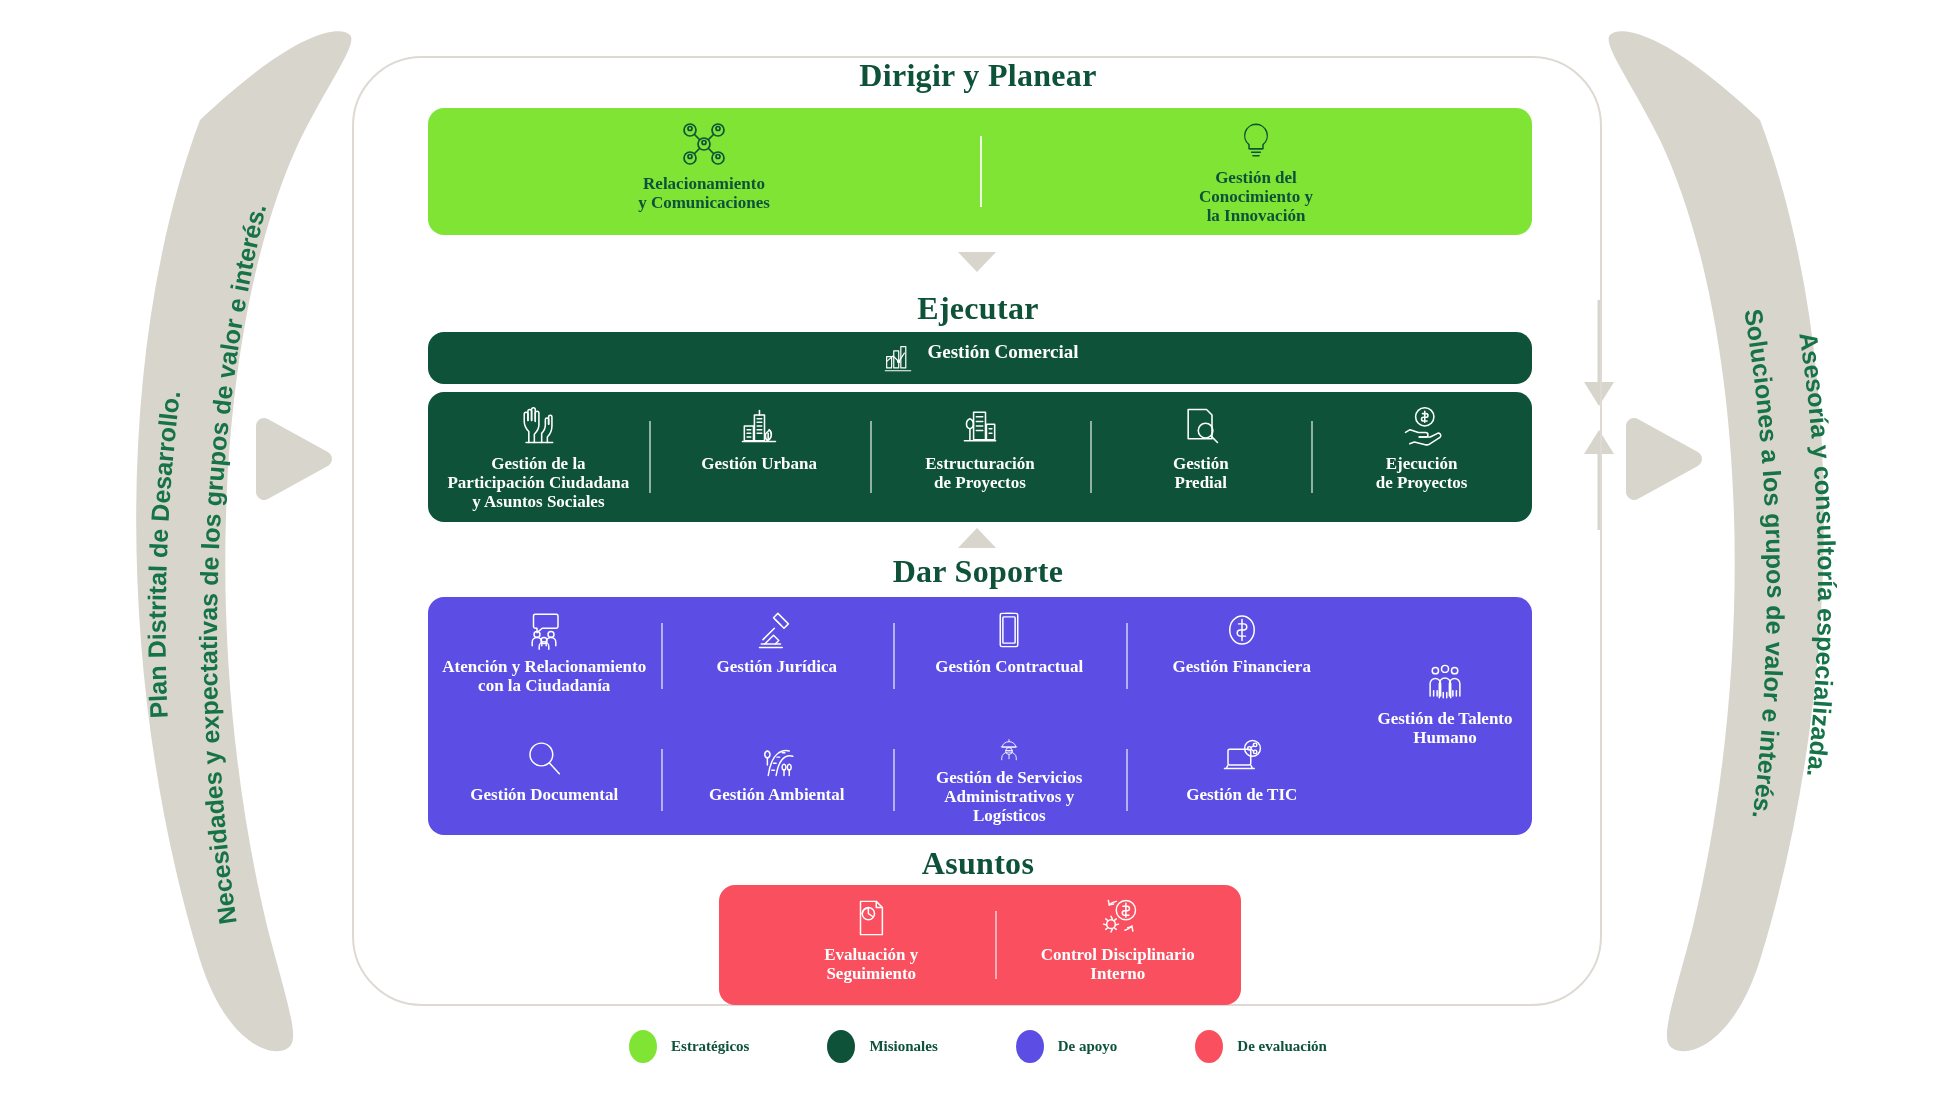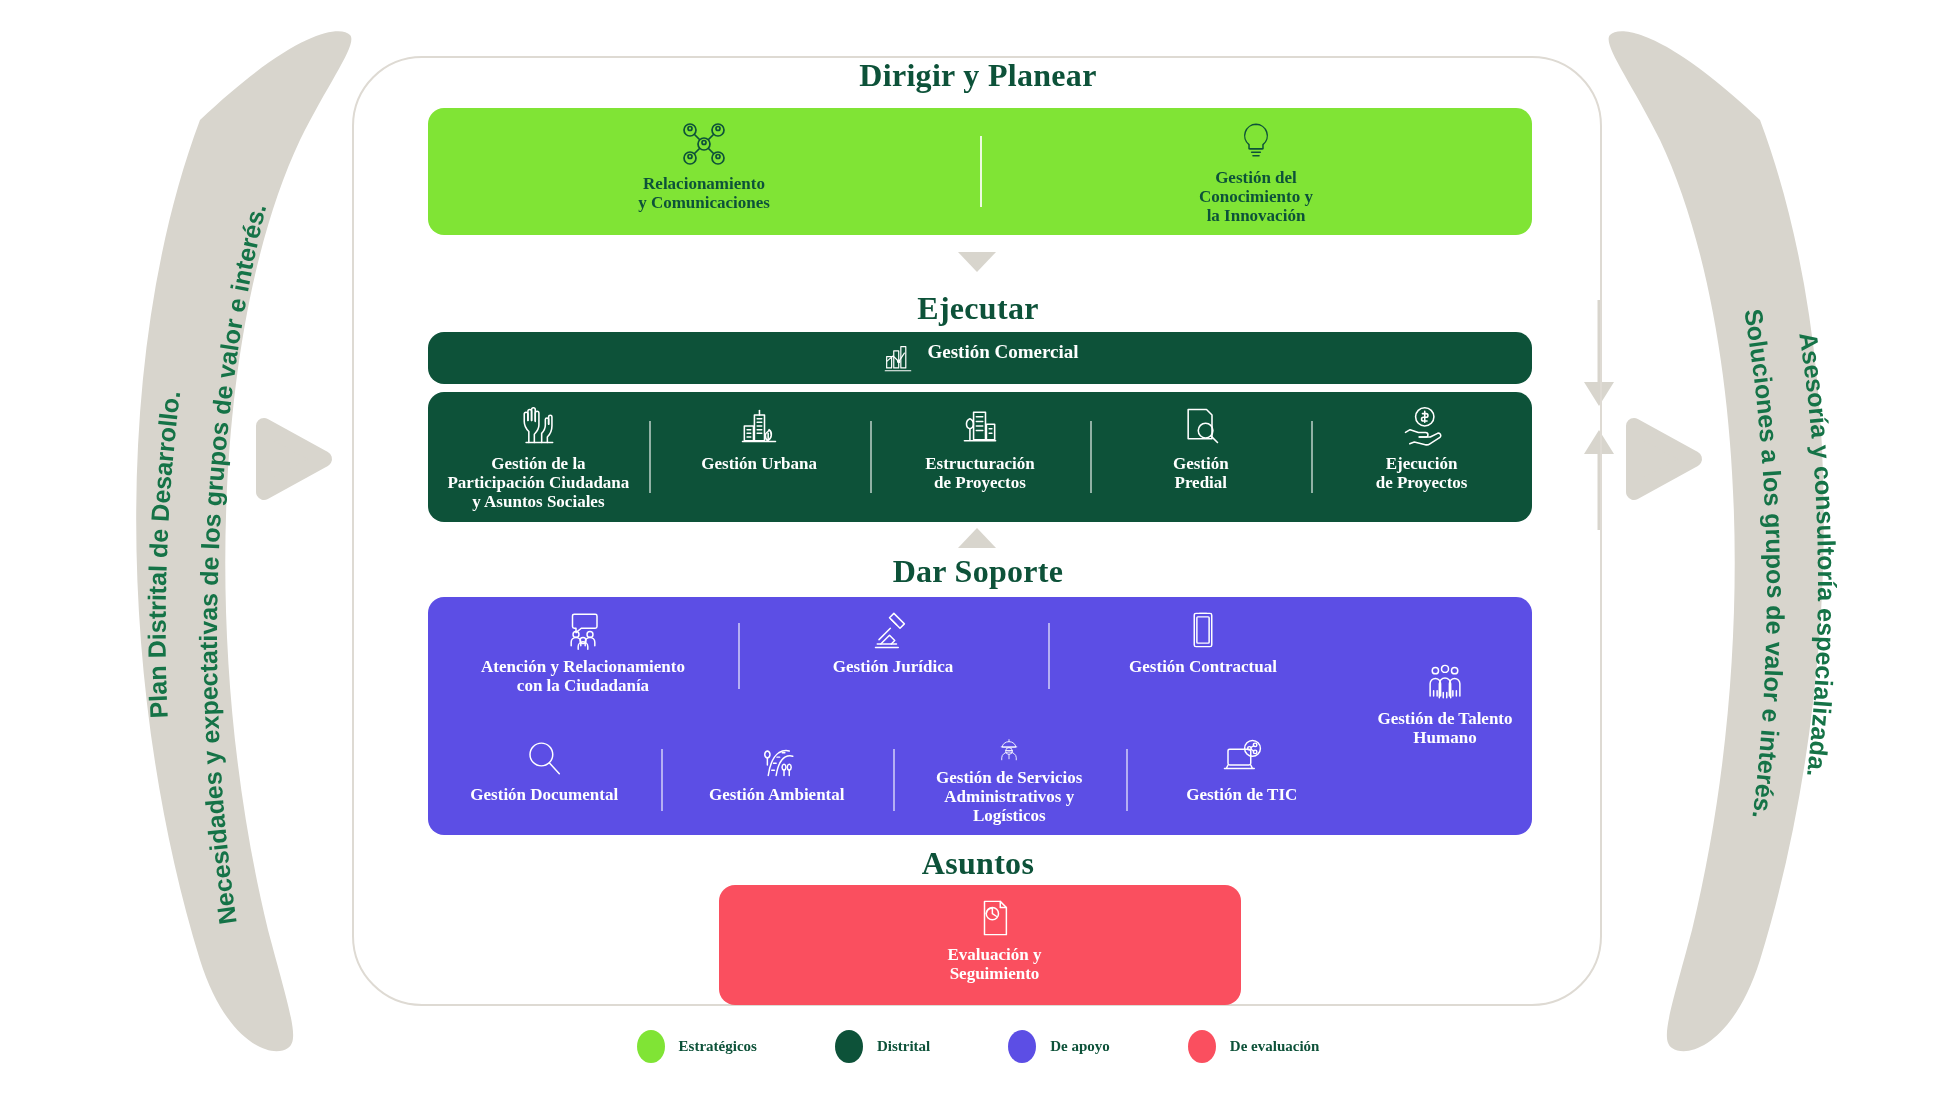--- a/index.html
+++ b/index.html
@@ -333,20 +333,28 @@
       <div class="cell-label">Gestión Jurídica</div>
     </div>
     <div class="cell">
       <svg class="icon" width="42" height="42" viewBox="0 0 48 48">
         <rect x="14" y="5" width="20" height="38" rx="2"></rect>
         <rect x="17" y="9" width="14" height="30" rx="1"></rect>
         <path d="M20 5 h8"></path>
       </svg>
       <div class="cell-label">Gestión Contractual</div>
     </div>
+    <div class="cell">
+      <svg class="icon" width="42" height="42" viewBox="0 0 48 48">
+        <ellipse cx="24" cy="24" rx="14" ry="16"></ellipse>
+        <path d="M24 12 v24"></path>
+        <path d="M20 17 h6 a3.5 3.5 0 0 1 0 7 h-4 a3.5 3.5 0 0 0 0 7 h6"></path>
+      </svg>
+      <div class="cell-label">Gestión Financiera</div>
+    </div>
   </div>
 
   <div style="position:absolute; left:0; top:128px; width:930px; height:110px; display:flex;">
     <div class="cell">
       <svg class="icon" width="42" height="42" viewBox="0 0 48 48">
         <circle cx="21" cy="20" r="13"></circle>
         <path d="M30.5 30 l11 12"></path>
       </svg>
       <div class="cell-label">Gestión Documental</div>
     </div>
@@ -410,30 +418,44 @@
   <div class="cell">
     <svg class="icon" width="42" height="42" viewBox="0 0 48 48">
       <path d="M12 5 h18 l7 7 v31 h-25 z"></path>
       <path d="M30 5 v7 h7"></path>
       <circle cx="21" cy="19" r="7"></circle>
       <path d="M21 13 v6 l4.5 3"></path>
       <path d="M14 19 a7 7 0 0 1 7 -6"></path>
     </svg>
     <div class="cell-label">Evaluación y<br>Seguimiento</div>
   </div>
+  <div class="cell">
+    <svg class="icon" width="42" height="42" viewBox="0 0 48 48">
+      <circle cx="33" cy="15" r="11"></circle>
+      <path d="M33 7 v16 M29.5 10.5 h5 a2.6 2.6 0 0 1 0 5.2 h-3 a2.6 2.6 0 0 0 0 5.2 h5"></path>
+      <circle cx="16" cy="31" r="5"></circle>
+      <path d="M16 22 l1.6 3.4 M16 40 l1.6 -3.4 M7.5 31 l3.6 .9 M24.5 31 l-3.6 .9
+               M10 25 l2.6 2.2 M22 37 l-2.6 -2.2 M10 37 l2.6 -2.2 M22 25 l-2.6 2.2"></path>
+      <path d="M14 9 a17 17 0 0 1 8 -4"></path>
+      <path d="M13 4 l1 5 l5 -1"></path>
+      <path d="M40 33 a17 17 0 0 1 -8 5"></path>
+      <path d="M41 39 l-1 -5 l-5 1"></path>
+    </svg>
+    <div class="cell-label">Control Disciplinario<br>Interno</div>
+  </div>
 </div>
 
 <div class="legend">
   <div class="legend-item">
     <span class="legend-dot" style="background:#80e435;"></span>
     <span class="legend-label">Estratégicos</span>
   </div>
   <div class="legend-item">
     <span class="legend-dot" style="background:#0d5239;"></span>
-    <span class="legend-label">Distrital</span>
+    <span class="legend-label">Misionales</span>
   </div>
   <div class="legend-item">
     <span class="legend-dot" style="background:#5c4ee5;"></span>
     <span class="legend-label">De apoyo</span>
   </div>
   <div class="legend-item">
     <span class="legend-dot" style="background:#fa4f5f;"></span>
     <span class="legend-label">De evaluación</span>
   </div>
 </div>

